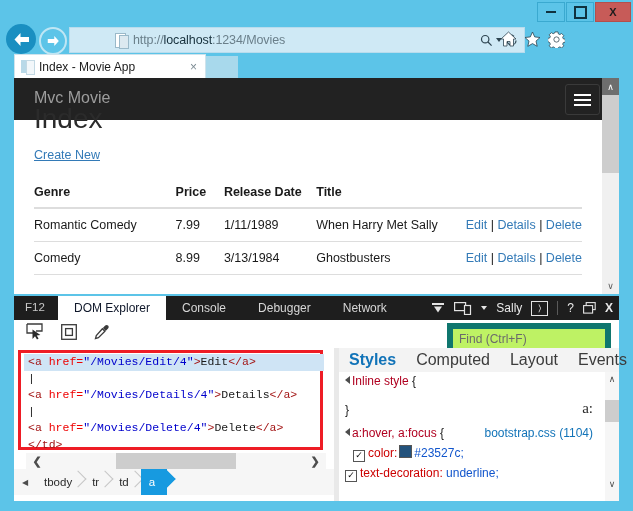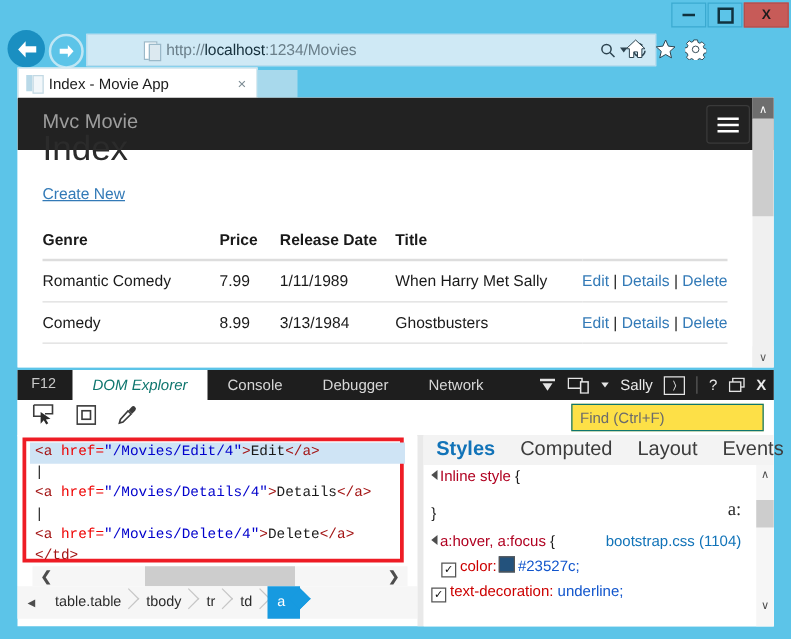--- a/index.html
+++ b/index.html
@@ -80,29 +80,29 @@
   .pvscroll .up{top:0;background:#6e6e6e;color:#fff;}
   .pvscroll .dn{bottom:0;background:#f0f0f0;color:#5a5a5a;}
   .pvscroll .thumb{position:absolute;left:0;top:17px;width:17px;height:78px;background:#cdcdcd;}
 
   
   .f12{position:absolute;left:14px;top:296px;width:605px;height:205px;background:#ffffff;}
   .f12bar{position:absolute;left:0;top:0;width:605px;height:24px;background:#1e1e1e;}
   .f12label{position:absolute;left:11px;top:5px;font-size:11.5px;color:#c8c8c8;}
   .f12tabs{position:absolute;left:44px;top:0;height:24px;display:flex;}
   .f12tab{height:24px;display:flex;align-items:center;padding:0 16px;font-size:12px;color:#d7d7d7;}
-  .f12tab.active{background:#ffffff;color:#0f766e;font-style:italic;}
+  .f12tab.active{background:#ffffff;color:#0f172a;}
   .f12right{position:absolute;right:6px;top:0;height:24px;display:flex;align-items:center;gap:9px;color:#e4e4e4;}
   .f12right .lbl{font-size:12px;color:#e9e9e9;}
   .vbar{width:1px;height:14px;background:#5a5a5a;}
   .boxbtn{width:15px;height:13px;border:1px solid #e4e4e4;display:flex;align-items:center;justify-content:center;font-size:9px;color:#e4e4e4;}
 
   .f12sub{position:absolute;left:0;top:24px;width:605px;height:28px;background:#ffffff;border-bottom:1px solid #e6e6e6;}
   .subicons{position:absolute;left:12px;top:3px;display:flex;align-items:center;gap:17px;}
-  .findbox{position:absolute;right:8px;top:3px;width:152px;height:20px;background:#fde047;border:1px solid #0f766e;
+  .findbox{position:absolute;right:8px;top:3px;width:152px;height:20px;background:#bef264;border:6px solid #0f766e;
            display:flex;align-items:center;}
   .findbox span{font-size:12px;color:#6b6b6b;padding-left:6px;}
 
   
   .dompane{position:absolute;left:0;top:52px;width:320px;height:121px;background:#fff;overflow:hidden;}
   .redbox{position:absolute;left:4px;top:2px;width:305px;height:100px;border:3px solid #ee1c25;box-sizing:border-box;}
   .code{position:absolute;left:10px;top:6px;width:300px;
         font-family:"Liberation Mono", monospace;font-size:11.5px;line-height:16.5px;color:#1a1a1a;white-space:nowrap;}
   .code .ln{height:16.5px;padding-left:4px;}
   .code .ln.sel{background:#cfe4f5;}
@@ -363,21 +363,20 @@
     <div class="domhscroll">
       <span class="l">❮</span>
       <span class="track">
           <i class="th"></i>
         </span>
       <span class="r">❯</span>
     </div>
 
     <div class="crumbs">
       <span class="cl">◀</span>
-      <span class="crumb">table.table</span>
       <span class="crumb">tbody</span>
       <span class="crumb">tr</span>
       <span class="crumb">td</span>
       <span class="crumb sel">a</span>
     </div>
 
     <div class="splitter"></div>
 
     <div class="stylepane">
       <div class="stabs">

